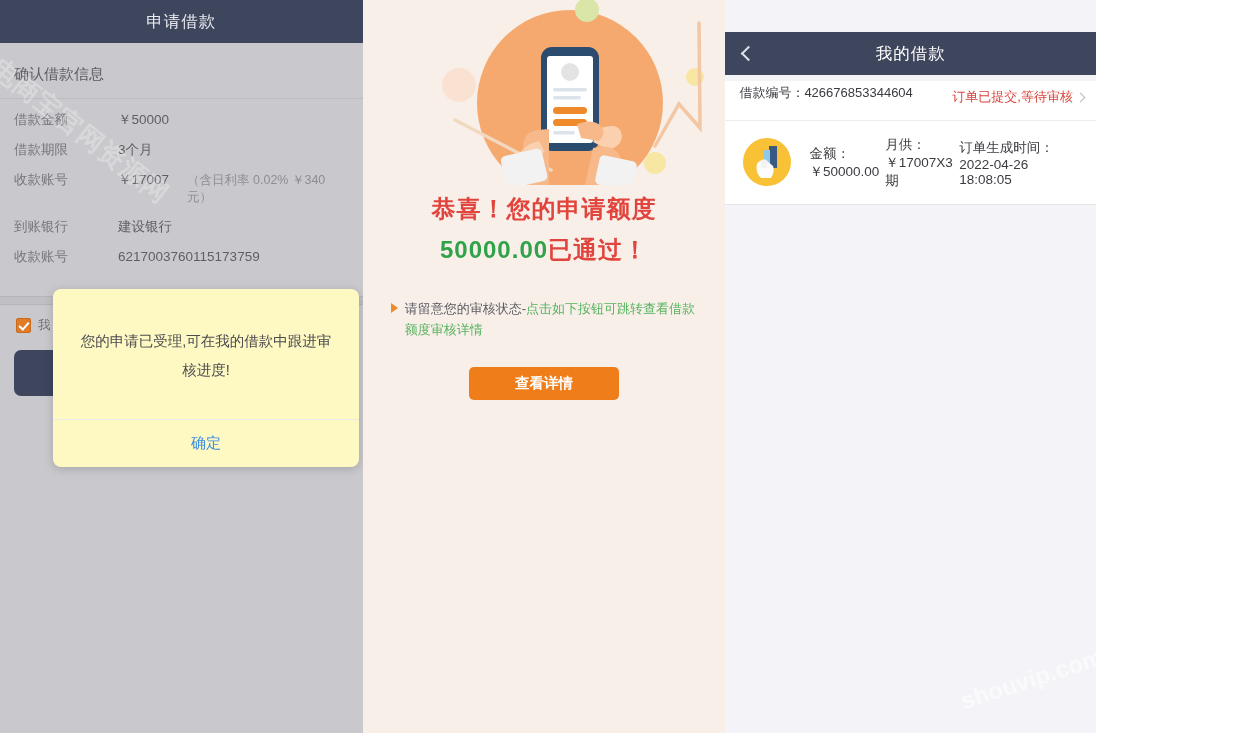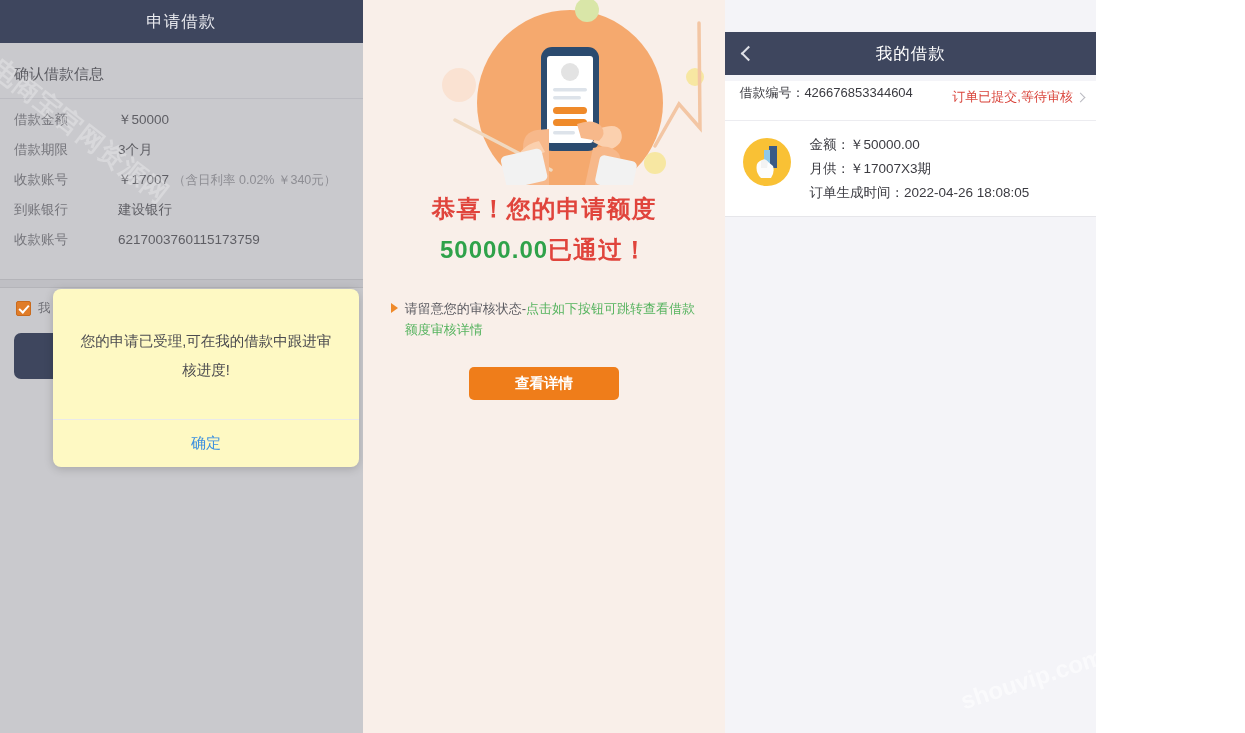--- a/index.html
+++ b/index.html
@@ -38,21 +38,21 @@
   .info-rows { padding: 6px 0 10px 0; }
   .info-row {
     display: flex;
     align-items: baseline;
     padding: 6px 14px;
     font-size: 13.5px;
     color: #6e6e74;
   }
   .info-label { width: 104px; flex: 0 0 104px; color: #76767c; }
   .info-value { color: #5e5e64; }
-  .info-note { color: #8d8d93; margin-left: 4px; font-size: 12.5px; }
+  .info-note { color: #8d8d93; margin-left: 18px; font-size: 12.5px; }
   .left-divider { height: 9px; background: #bfbfc4; border-top: 1px solid #b4b4b9;
                   border-bottom: 1px solid #b4b4b9; margin-top: 14px; }
 
   .agree-row { display: flex; align-items: center; gap: 7px; padding: 12px 14px 10px 16px; }
   .checkbox {
     width: 15px; height: 15px; border-radius: 2px;
     background: #e07c28; border: 1px solid #c96a1d;
     position: relative; flex: 0 0 15px;
   }
   .checkbox::after {
@@ -198,21 +198,21 @@
     border-top: 1.5px solid #b9b9c0;
     transform: rotate(45deg);
   }
   .order-card {
     background: #ffffff;
     padding: 13px 14px 14px 14px;
     display: flex; gap: 14px;
     border-bottom: 1px solid #e6e6ea;
   }
   .order-avatar { width: 56px; height: 56px; flex: 0 0 56px; }
-  .order-lines { display: flex; flex-direction: column; gap: 6px; padding-top: 2px; }
+  .order-lines { display: flex; flex-direction: row; gap: 6px; padding-top: 2px; align-items: center; }
   .order-line { font-size: 13.5px; color: #3b3b41; }
 </style>
 </head>
 <body>
 
 <div class="screen">
 
   <div class="panel-left">
 
     <div class="left-header">

